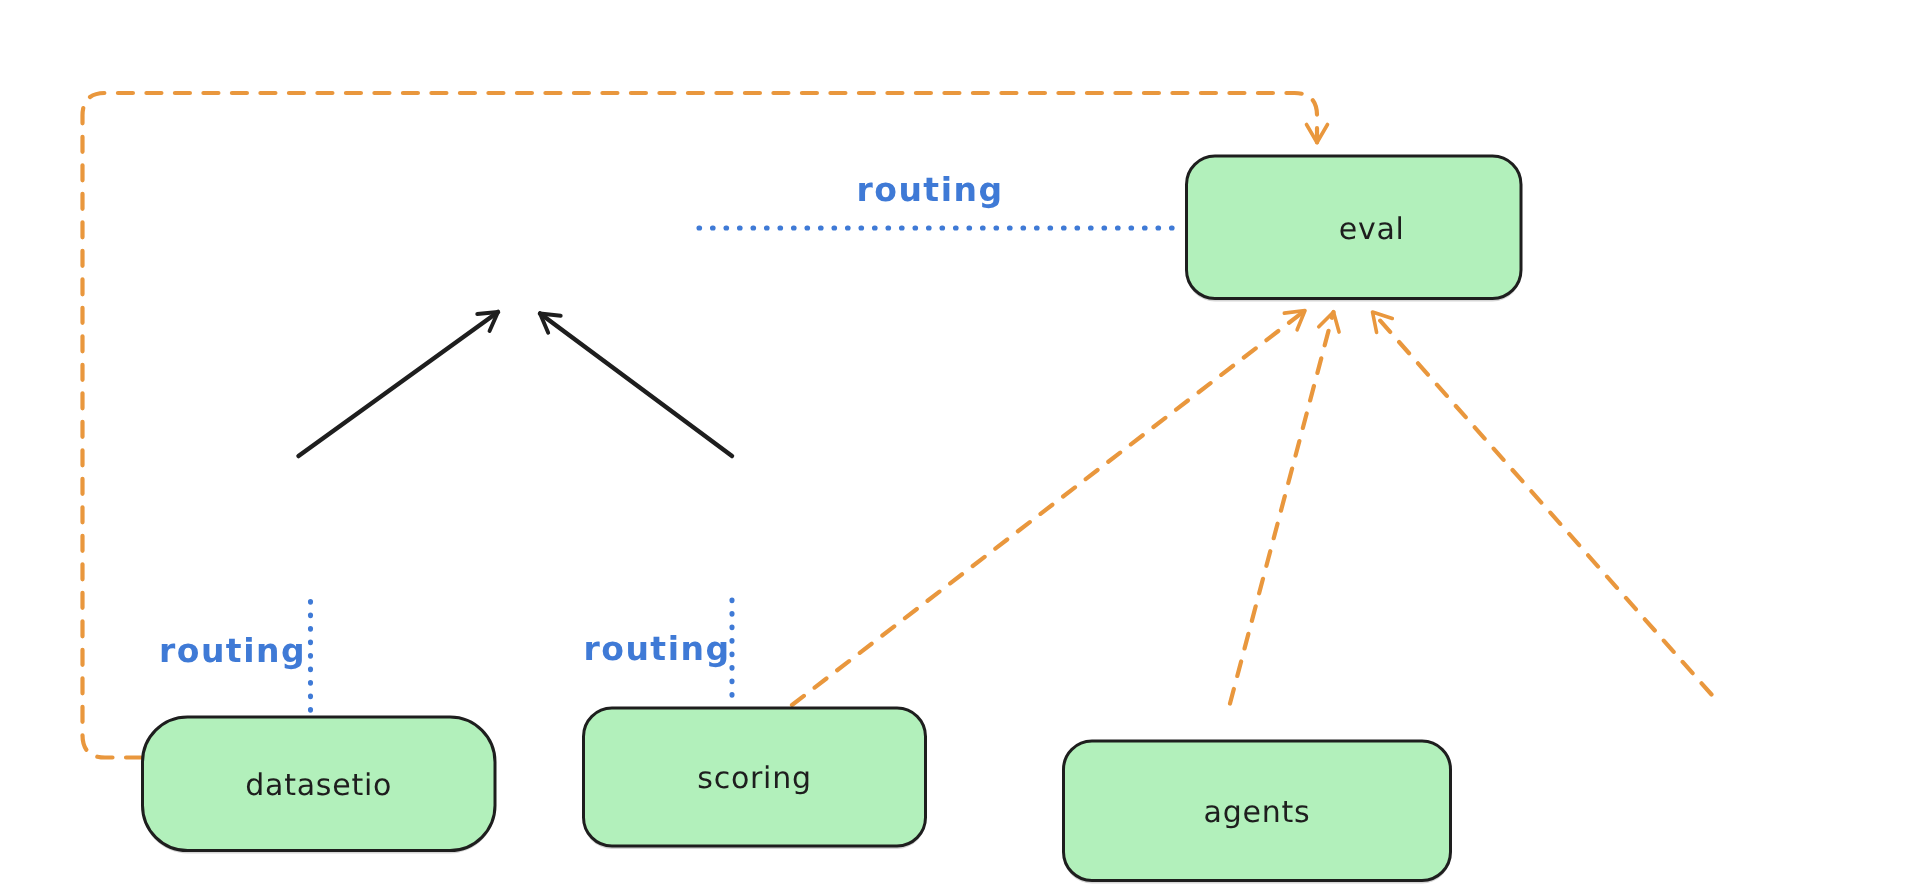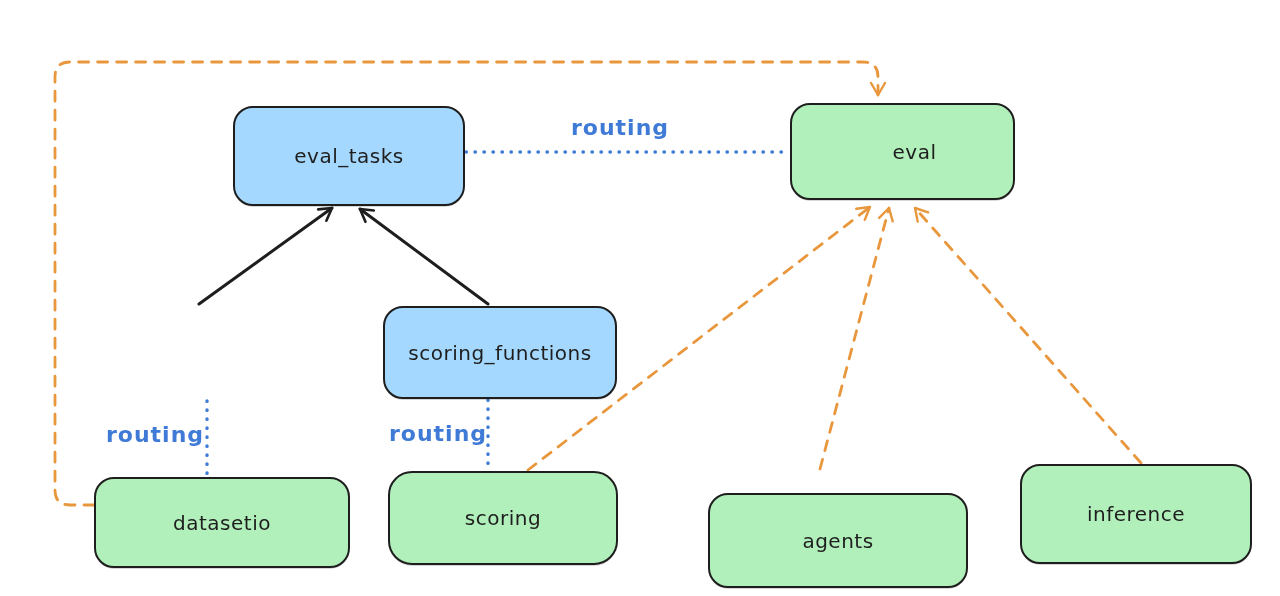--- a/index.html
+++ b/index.html
@@ -55,22 +55,22 @@
     box-sizing: border-box;
     letter-spacing: 0.5px;
   }
   .node-registry { background: var(--registry-fill, #a5d8ff); }
   .node-api      { background: var(--api-fill, #b2f0bb); }
 
   .n-eval-tasks        { left: 233px; top: 106px; width: 232px; height: 100px; }
   .n-eval              { left: 790px; top: 103px; width: 225px; height:  97px; padding-left: 24px; }
   .n-datasets          { left:  96px; top: 305px; width: 235px; height:  95px; }
   .n-scoring-functions { left: 383px; top: 306px; width: 234px; height:  93px; }
-  .n-datasetio         { left:  94px; top: 477px; width: 256px; height:  91px; }
-  .n-scoring           { left: 388px; top: 471px; width: 230px; height:  94px; border-radius: 24px; }
+  .n-datasetio         { left:  94px; top: 477px; width: 237px; height:  91px; border-radius: 31px; }
+  .n-scoring           { left: 388px; top: 471px; width: 230px; height:  94px; }
   .n-agents            { left: 708px; top: 470px; width: 260px; height:  95px; margin-top: 23px; }
   .n-inference         { left: 1020px; top: 464px; width: 232px; height: 100px; }
 
   .edge-label {
     position: absolute;
     width: 110px;
     text-align: center;
     font-size: 22px;
     font-weight: bold;
     color: var(--routing-blue, #3f7ad6);
@@ -101,39 +101,30 @@
     <path class="edge-blue-dotted" d="M 466 152 L 789 152"></path>
     <path class="edge-blue-dotted" d="M 207 401 L 207 476"></path>
     <path class="edge-blue-dotted" d="M 488 400 L 488 470"></path>
 
     <path class="edge-orange" d="M 528 470 L 870 207" marker-end="url(#arrowOrange)"></path>
     <path class="edge-orange" d="M 820 469 L 889 208" marker-end="url(#arrowOrange)"></path>
     <path class="edge-orange" d="M 1141 463 L 915 208" marker-end="url(#arrowOrange)"></path>
     <path class="edge-orange" d="M 94 505 L 70 505 Q 55 505 55 490 L 55 77 Q 55 62 70 62 L 863 62 Q 878 62 878 77 L 878 95" marker-end="url(#arrowOrange)"></path>
   </svg>
 
-  <div class="node node-registry n-eval-tasks">
-    <span>eval_tasks</span>
-  </div>
   <div class="node node-api n-eval">
     <span>eval</span>
-  </div>
-  <div class="node node-registry n-scoring-functions">
-    <span>scoring_functions</span>
   </div>
   <div class="node node-api n-datasetio">
     <span>datasetio</span>
   </div>
   <div class="node node-api n-scoring">
     <span>scoring</span>
   </div>
   <div class="node node-api n-agents">
     <span>agents</span>
   </div>
-  <div class="node node-api n-inference">
-    <span>inference</span>
-  </div>
 
   <div class="edge-label l-routing-top">routing</div>
   <div class="edge-label l-routing-left">routing</div>
   <div class="edge-label l-routing-mid">routing</div>
 
 </div>
 
 </body></html>

